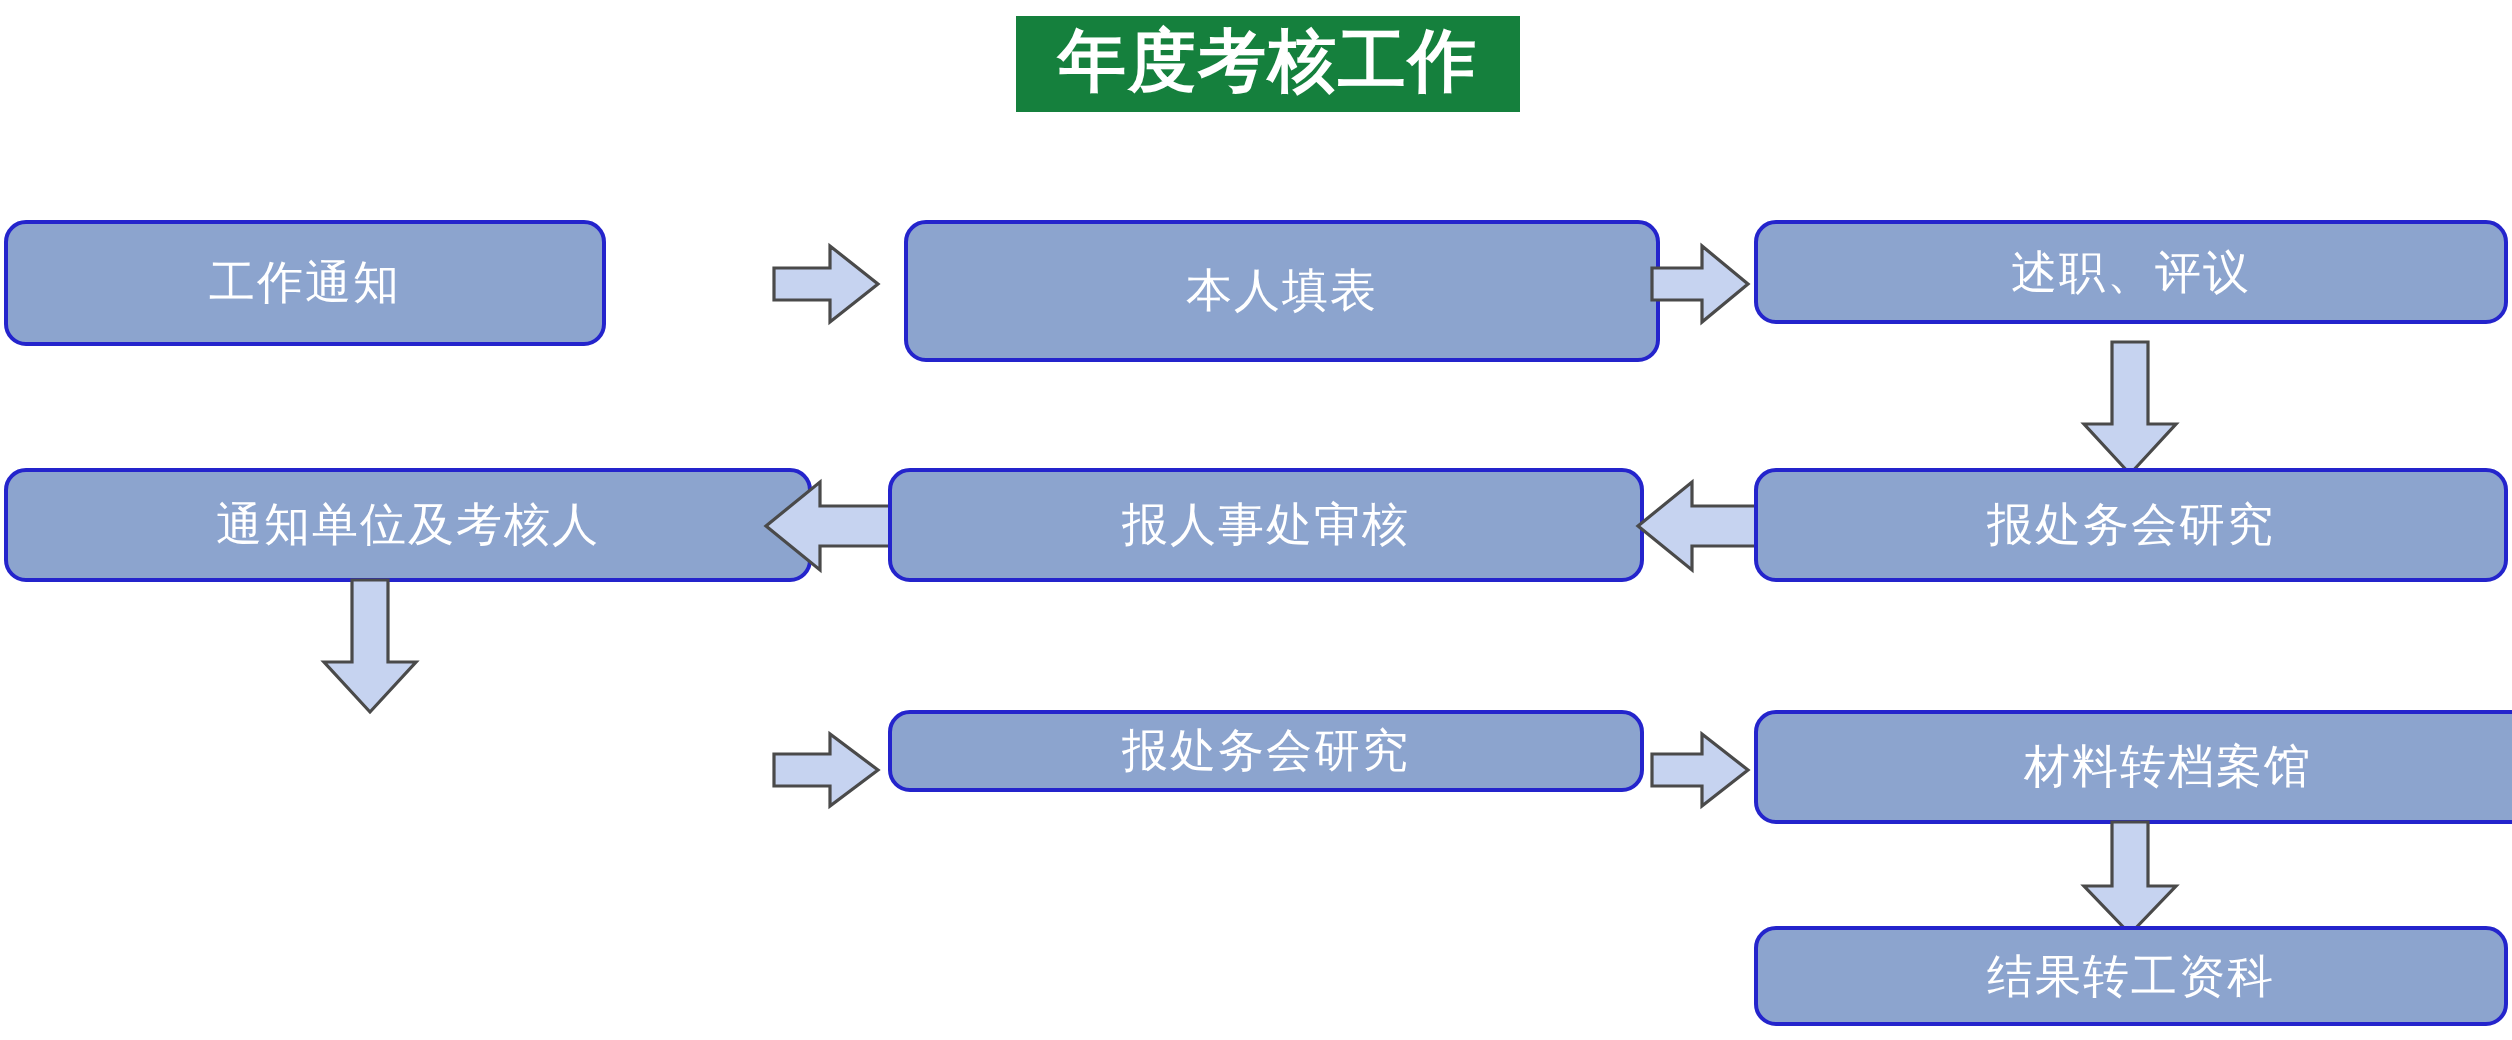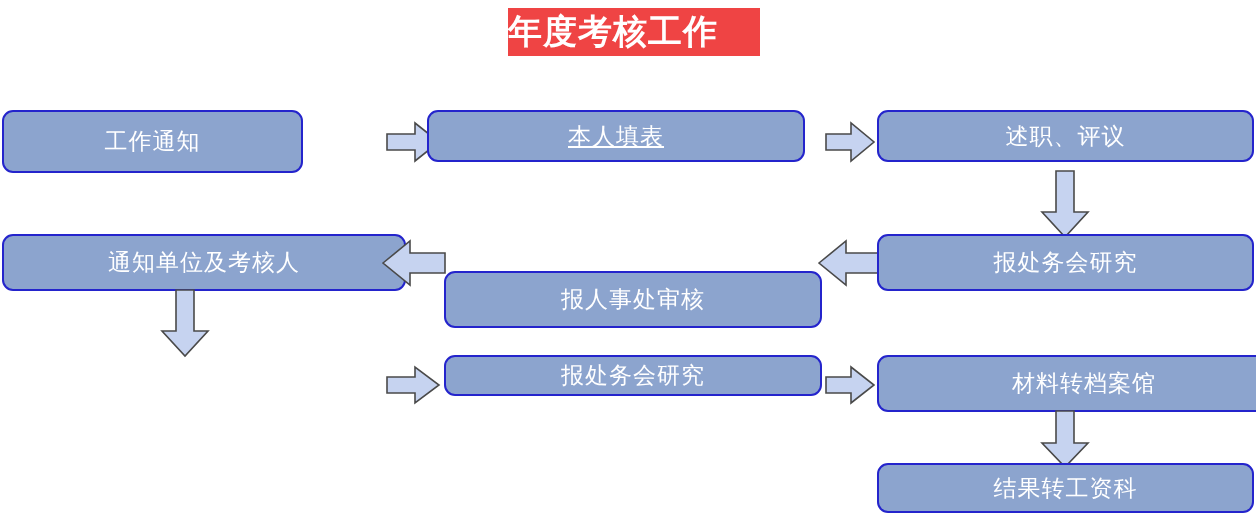--- a/index.html
+++ b/index.html
@@ -18,24 +18,24 @@
     overflow: hidden;
   }
 
   
   .title-banner {
     position: absolute;
     left: 508px;
     top: 8px;
     width: 252px;
     height: 48px;
-    background: #ef4444;
+    background: #15803d;
     display: flex;
     align-items: center;
-    justify-content: flex-start;
+    justify-content: center;
   }
   .title-text {
     color: #ffffff;
     font-size: 34px;
     font-weight: bold;
     letter-spacing: 1px;
     line-height: 1;
     white-space: nowrap;
   }
 
@@ -75,39 +75,39 @@
   <div class="title-banner">
     <span class="title-text">年度考核工作</span>
   </div>
 
   <div class="node" style="left:2px;  top:110px; width:301px; height:63px;">工作通知</div>
 
   <svg class="arrow" style="left:386px; top:122px;" width="54" height="40" viewBox="0 0 54 40">
     <polygon points="1,12 29,12 29,1 53,20 29,39 29,28 1,28"></polygon>
   </svg>
 
-  <div class="node" style="left:427px; top:110px; width:378px; height:52px;text-decoration:underline;">本人填表</div>
+  <div class="node" style="left:452px; top:110px; width:378px; height:71px;">本人填表</div>
 
   <svg class="arrow" style="left:825px; top:122px;" width="50" height="40" viewBox="0 0 50 40">
     <polygon points="1,12 26,12 26,1 49,20 26,39 26,28 1,28"></polygon>
   </svg>
 
   <div class="node" style="left:877px; top:110px; width:377px; height:52px;">述职、评议</div>
 
   <svg class="arrow" style="left:1041px; top:170px;" width="48" height="68" viewBox="0 0 48 68">
     <polygon points="15,1 33,1 33,42 47,42 24,67 1,42 15,42"></polygon>
   </svg>
 
   <div class="node" style="left:2px;  top:234px; width:404px; height:57px;">通知单位及考核人</div>
 
   <svg class="arrow" style="left:382px; top:240px;" width="64" height="46" viewBox="0 0 64 46">
     <polygon points="1,23 28,1 28,13 63,13 63,33 28,33 28,45"></polygon>
   </svg>
 
-  <div class="node" style="left:444px; top:234px; width:378px; height:57px;margin-top:37px;">报人事处审核</div>
+  <div class="node" style="left:444px; top:234px; width:378px; height:57px;">报人事处审核</div>
 
   <svg class="arrow" style="left:818px; top:240px;" width="62" height="46" viewBox="0 0 62 46">
     <polygon points="1,23 28,1 28,13 61,13 61,33 28,33 28,45"></polygon>
   </svg>
 
   <div class="node" style="left:877px; top:234px; width:377px; height:57px;">报处务会研究</div>
 
   <svg class="arrow" style="left:161px; top:289px;" width="48" height="68" viewBox="0 0 48 68">
     <polygon points="15,1 33,1 33,42 47,42 24,67 1,42 15,42"></polygon>
   </svg>

